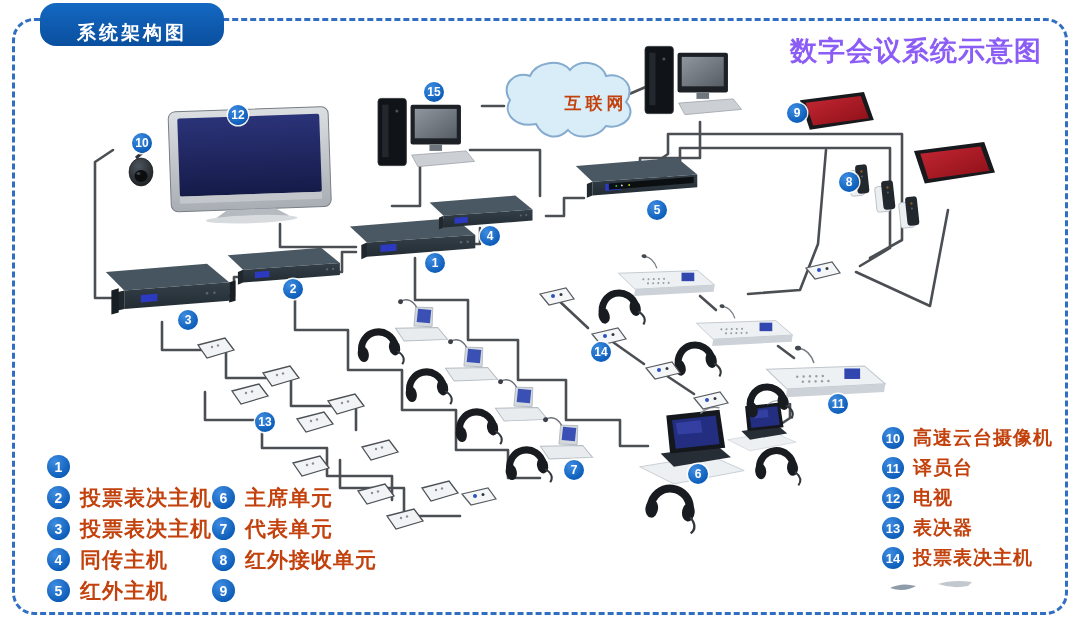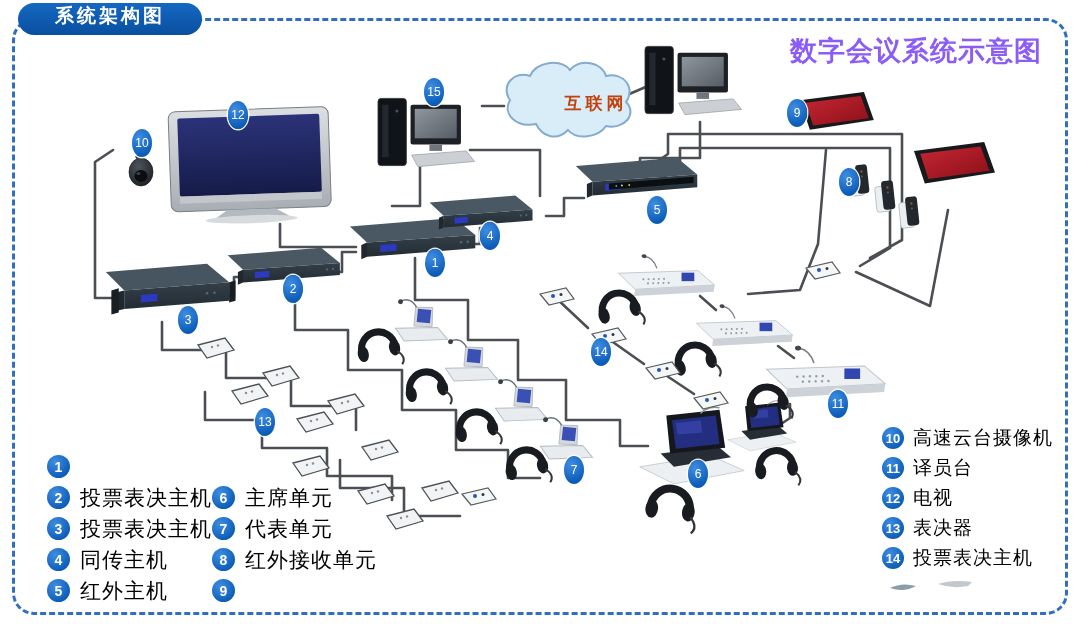--- a/index.html
+++ b/index.html
@@ -2,48 +2,48 @@
 <html><head>
 <meta charset="utf-8">
 <style>
   html,body{margin:0;padding:0;background:#ffffff;}
   #stage{position:relative;width:1080px;height:627px;background:#ffffff;overflow:hidden;
          font-family:"Liberation Sans","DejaVu Sans",sans-serif;}
   
   #frame-border{position:absolute;left:12px;top:18px;width:1050px;height:591px;
     border:3px dashed #2f6ec2;border-radius:22px;pointer-events:none;}
   
-  #header-pill{position:absolute;left:18px;top:3px;width:184px;height:32px;border-radius:16px;
-    background:linear-gradient(#1468c2,#0a4f9e);display:flex;align-items:flex-start;justify-content:center;
+  #header-pill{position:absolute;left:40px;top:3px;width:184px;height:43px;border-radius:16px;
+    background:linear-gradient(#1468c2,#0a4f9e);display:flex;align-items:flex-end;justify-content:center;
     color:#fff;font-size:19px;font-weight:bold;letter-spacing:3px;z-index:6;}
   
   #red-title{position:absolute;left:768px;top:33px;width:296px;text-align:center;
     color:#8b5cf6;font-size:27px;font-weight:bold;letter-spacing:1px;
     font-family:"DejaVu Serif","Liberation Serif",serif;z-index:6;}
   
   #cloud-label{position:absolute;left:548px;top:92px;width:96px;text-align:center;
     color:#c2410c;font-size:17px;font-weight:bold;letter-spacing:4px;z-index:4;}
   svg#diagram{position:absolute;left:0;top:0;z-index:1;}
   
-  .badge{position:absolute;transform:translate(-50%,-50%);width:20px;height:28px;border-radius:50%;
+  .badge{position:absolute;transform:translate(-50%,-50%);width:20px;height:20px;border-radius:50%;
     background:radial-gradient(circle at 35% 30%,#3f8de2,#0b5cb8 75%);color:#fff;
-    display:flex;align-items:center;justify-content:center;font-size:12px;font-weight:normal;
+    display:flex;align-items:center;justify-content:center;font-size:12px;font-weight:bold;
     box-shadow:0 0 0 1.5px rgba(255,255,255,.9);z-index:5;text-align:center;}
   
   .legend{position:absolute;z-index:6;}
   #legend-l1{left:47px;top:451px;}
   #legend-l2{left:212px;top:482px;}
   #legend-r{left:882px;top:423px;}
   .lrow{display:flex;align-items:center;gap:10px;height:31px;}
   #legend-r .lrow{height:30px;gap:9px;}
   .lbadge{flex:0 0 auto;width:23px;height:23px;border-radius:50%;
     background:radial-gradient(circle at 35% 30%,#3f8de2,#0b5cb8 75%);color:#fff;
     display:flex;align-items:center;justify-content:center;font-size:14px;font-weight:bold;}
   #legend-r .lbadge{width:22px;height:22px;font-size:13px;}
-  .llabel{font-size:21px;font-weight:400;color:#000000;letter-spacing:1px;white-space:nowrap;}
+  .llabel{font-size:21px;font-weight:700;color:#c2410c;letter-spacing:1px;white-space:nowrap;}
   #legend-r .llabel{font-size:19px;}
 </style>
 </head>
 <body>
 
 <div id="stage">
 
   <div id="frame-border"></div>
 
   <div id="header-pill">

